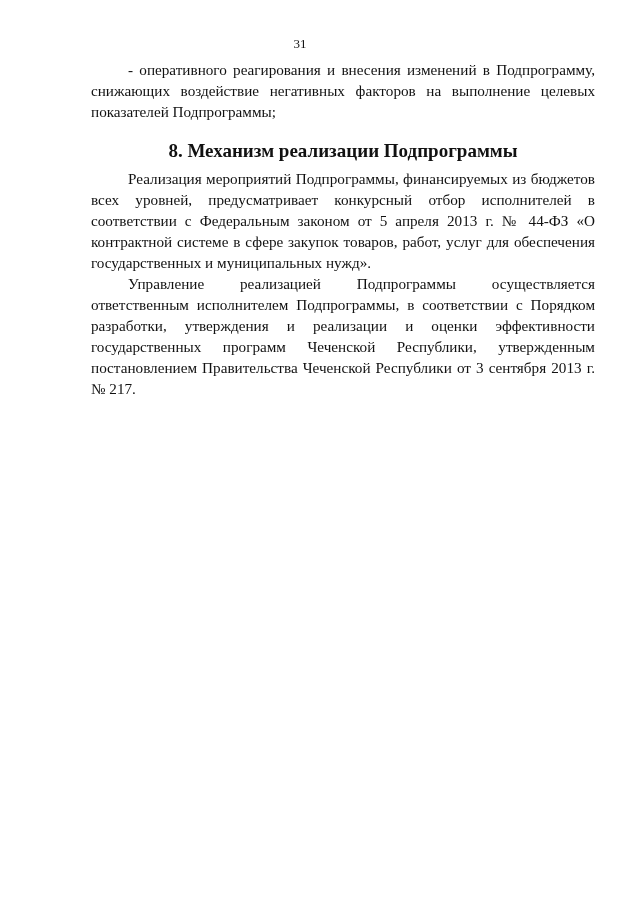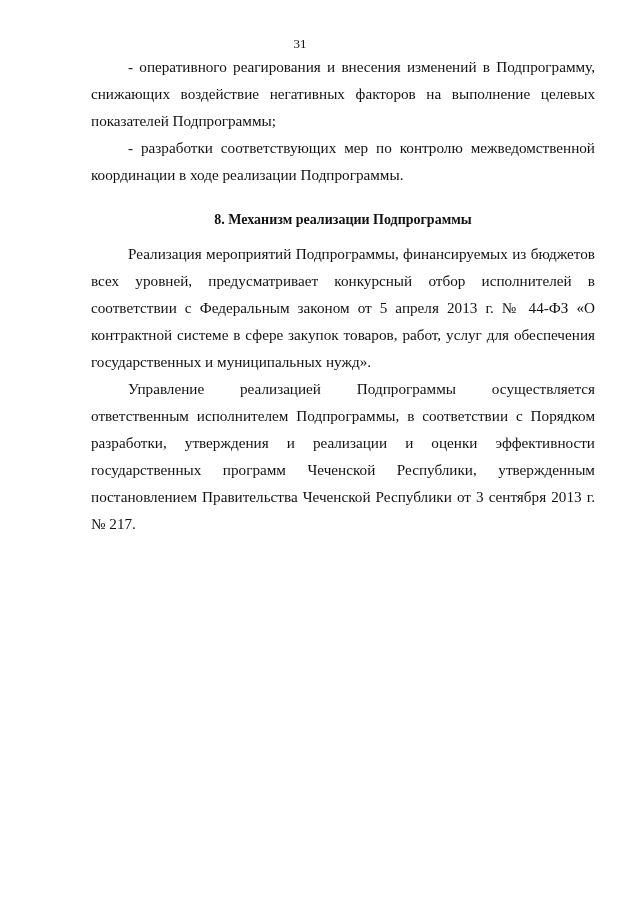--- a/index.html
+++ b/index.html
@@ -1,29 +1,28 @@
 <!DOCTYPE html>
 <html><head>
 <meta charset="utf-8">
 <style>
   html, body { margin: 0; padding: 0; background: #ffffff; }
   body { width: 640px; height: 905px; position: relative; overflow: hidden;
          font-family: "Liberation Serif", "DejaVu Serif", serif; color: #111; }
   .page-number { position: absolute; top: 36px; left: 0; width: 600px; text-align: center;
                  font-size: 13px; }
-  .content { position: absolute; left: 91px; top: 53px; width: 504px; font-size: 15.2px; line-height: 27px; }
+  .content { position: absolute; left: 91px; top: 59px; width: 504px; font-size: 15.2px; line-height: 21px; }
   .para { margin: 0; text-align: justify; text-indent: 37px; }
-  .heading { margin: 18px 0 7px 0; text-align: center; font-weight: bold; font-size: 14px; text-indent: 0; }
+  .heading { margin: 18px 0 7px 0; text-align: center; font-weight: bold; font-size: 19px; text-indent: 0; }
 </style>
 </head>
 <body>
 
 <div class="page-number">31</div>
 
 <div class="content">
   <p class="para">- оперативного реагирования и внесения изменений в Подпрограмму, снижающих воздействие негативных факторов на выполнение целевых показателей Подпрограммы;</p>
-  <p class="para">- разработки соответствующих мер по контролю межведомственной координации в ходе реализации Подпрограммы.</p>
 
   <h2 class="heading">8. Механизм реализации Подпрограммы</h2>
 
   <p class="para">Реализация мероприятий Подпрограммы, финансируемых из бюджетов всех уровней, предусматривает конкурсный отбор исполнителей в соответствии с Федеральным законом от 5 апреля 2013 г. № 44-ФЗ «О контрактной системе в сфере закупок товаров, работ, услуг для обеспечения государственных и муниципальных нужд».</p>
   <p class="para">Управление реализацией Подпрограммы осуществляется ответственным исполнителем Подпрограммы, в соответствии с Порядком разработки, утверждения и реализации и оценки эффективности государственных программ Чеченской Республики, утвержденным постановлением Правительства Чеченской Республики от 3 сентября 2013 г. № 217.</p>
 </div>
 
 </body></html>

